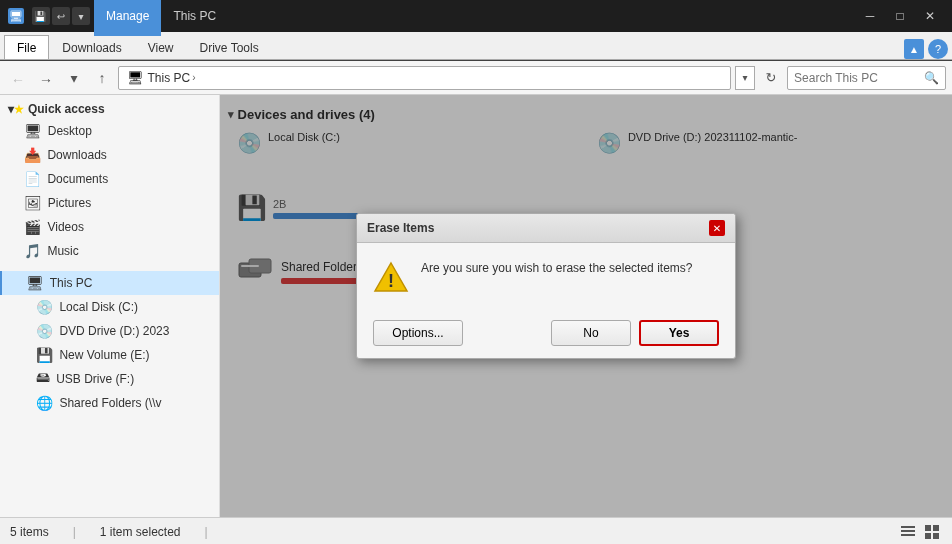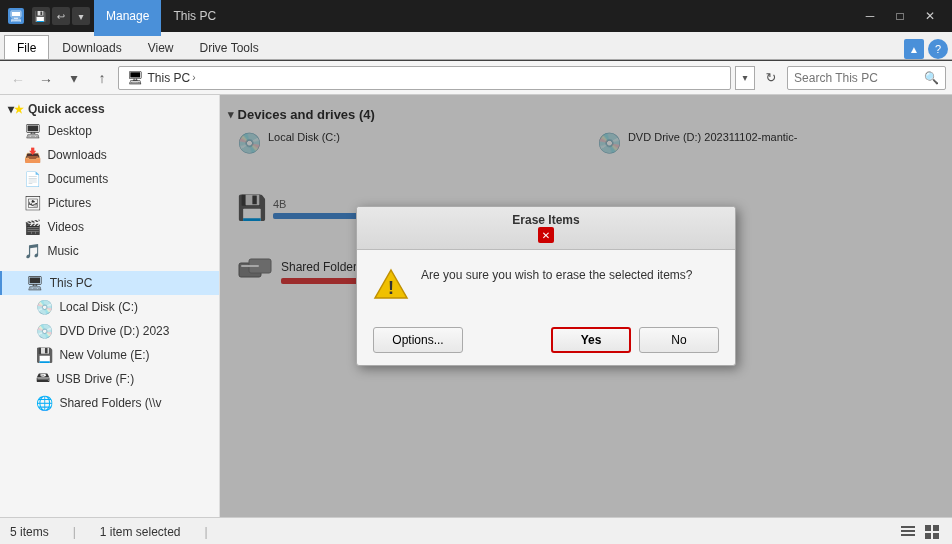--- a/index.html
+++ b/index.html
@@ -274,21 +274,20 @@
       border-radius: 3px;
       min-width: 380px;
       box-shadow: 3px 3px 12px rgba(0,0,0,0.4);
     }
     .modal-titlebar {
       display: flex; align-items: center;
       background: linear-gradient(to bottom, #e8e8e8, #d8d8d8);
       padding: 6px 10px;
       border-bottom: 1px solid #bbb;
       border-radius: 3px 3px 0 0;
-      flex-direction: column;
     }
     .modal-title {
       flex: 1; font-size: 12px; font-weight: 600; color: #333;
     }
     .modal-close {
       width: 16px; height: 16px;
       background: #cc0000;
       color: white; border: none; border-radius: 2px;
       font-size: 10px; cursor: pointer;
       display: flex; align-items: center; justify-content: center;
@@ -464,21 +463,21 @@
           <div style="font-size:11px;color:#333;">DVD Drive (D:) 202311102-mantic-</div>
         </div>
       </div>
     </div>
 
     <div style="display:grid; grid-template-columns:1fr 1fr; gap:4px; margin-top:4px;">
 
       <div class="drive-item">
         <span style="font-size:24px; margin-right:6px;">💾</span>
         <div style="flex:1;">
-          <div style="font-size:11px; color:#666;">4B</div>
+          <div style="font-size:11px; color:#666;">2B</div>
           <div class="drive-bar-container">
             <div class="drive-bar" style="width:35%;"></div>
           </div>
         </div>
       </div>
 
     </div>
 
     <div style="margin-top:8px;">
       <div class="drive-item" style="max-width:320px;">
@@ -510,22 +509,22 @@
             
             <svg width="36" height="32" viewBox="0 0 36 32">
               <polygon points="18,2 34,30 2,30" fill="#f0c000" stroke="#c09000" stroke-width="1.5"></polygon>
               <text x="18" y="26" text-anchor="middle" font-size="18" font-weight="bold" fill="#333">!</text>
             </svg>
           </div>
           <div class="modal-message">Are you sure you wish to erase the selected items?</div>
         </div>
         <div class="modal-footer">
           <button class="modal-btn options">Options...</button>
+          <button class="modal-btn">No</button>
           <button class="modal-btn yes">Yes</button>
-          <button class="modal-btn">No</button>
         </div>
       </div>
     </div>
   </div>
 </div>
 
 <div class="status-bar">
   <span>5 items</span>
   <span class="status-sep">|</span>
   <span>1 item selected</span>

